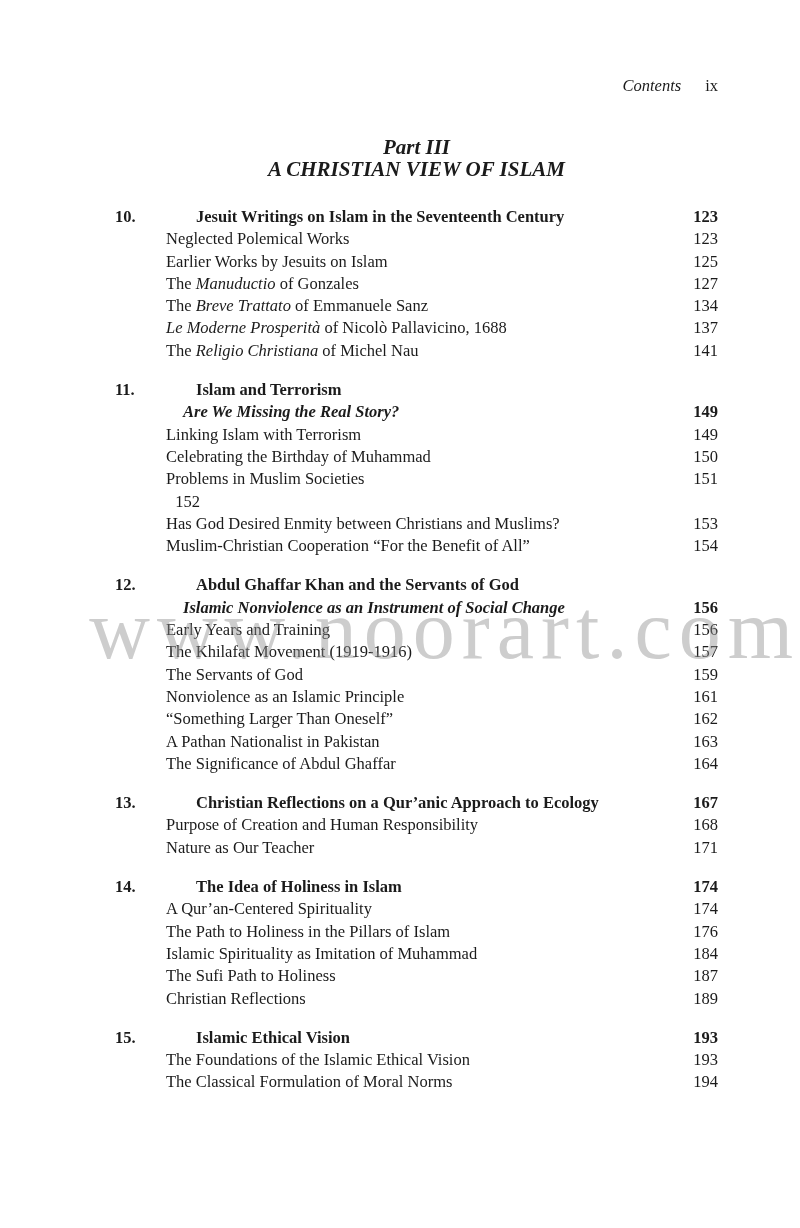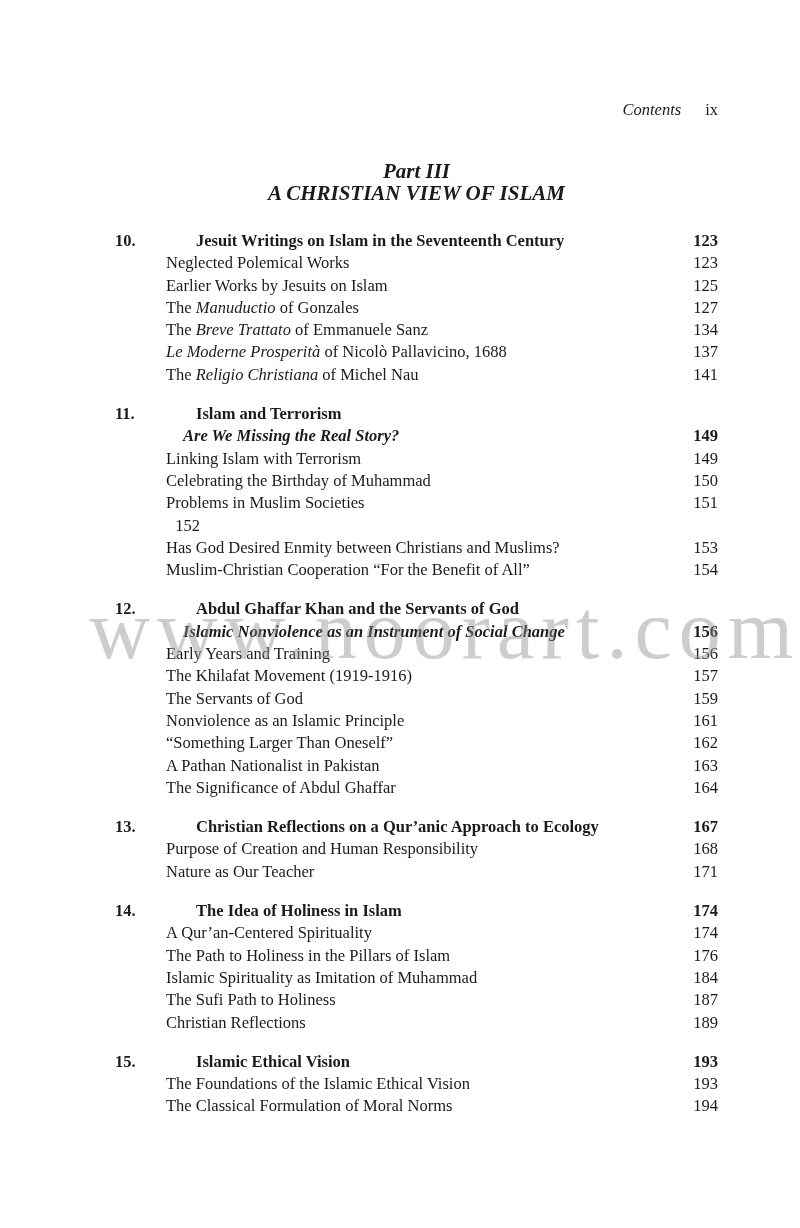--- a/index.html
+++ b/index.html
@@ -14,21 +14,21 @@
     background: #ffffff;
     font-family: "Liberation Serif", serif;
     color: #1b1b1b;
     overflow: hidden;
   }
   .running-header {
     display: flex;
     justify-content: flex-end;
     align-items: baseline;
     gap: 24px;
-    padding: 100px 82px 0 0;
+    padding: 76px 82px 0 0;
     font-size: 16.5px;
   }
   .running-header .contents-label { font-style: italic; }
   .part-heading {
     margin: 40px 82px 0 115px;
     text-align: center;
     font-weight: bold;
     font-style: italic;
     font-size: 21px;
     line-height: 22px;

